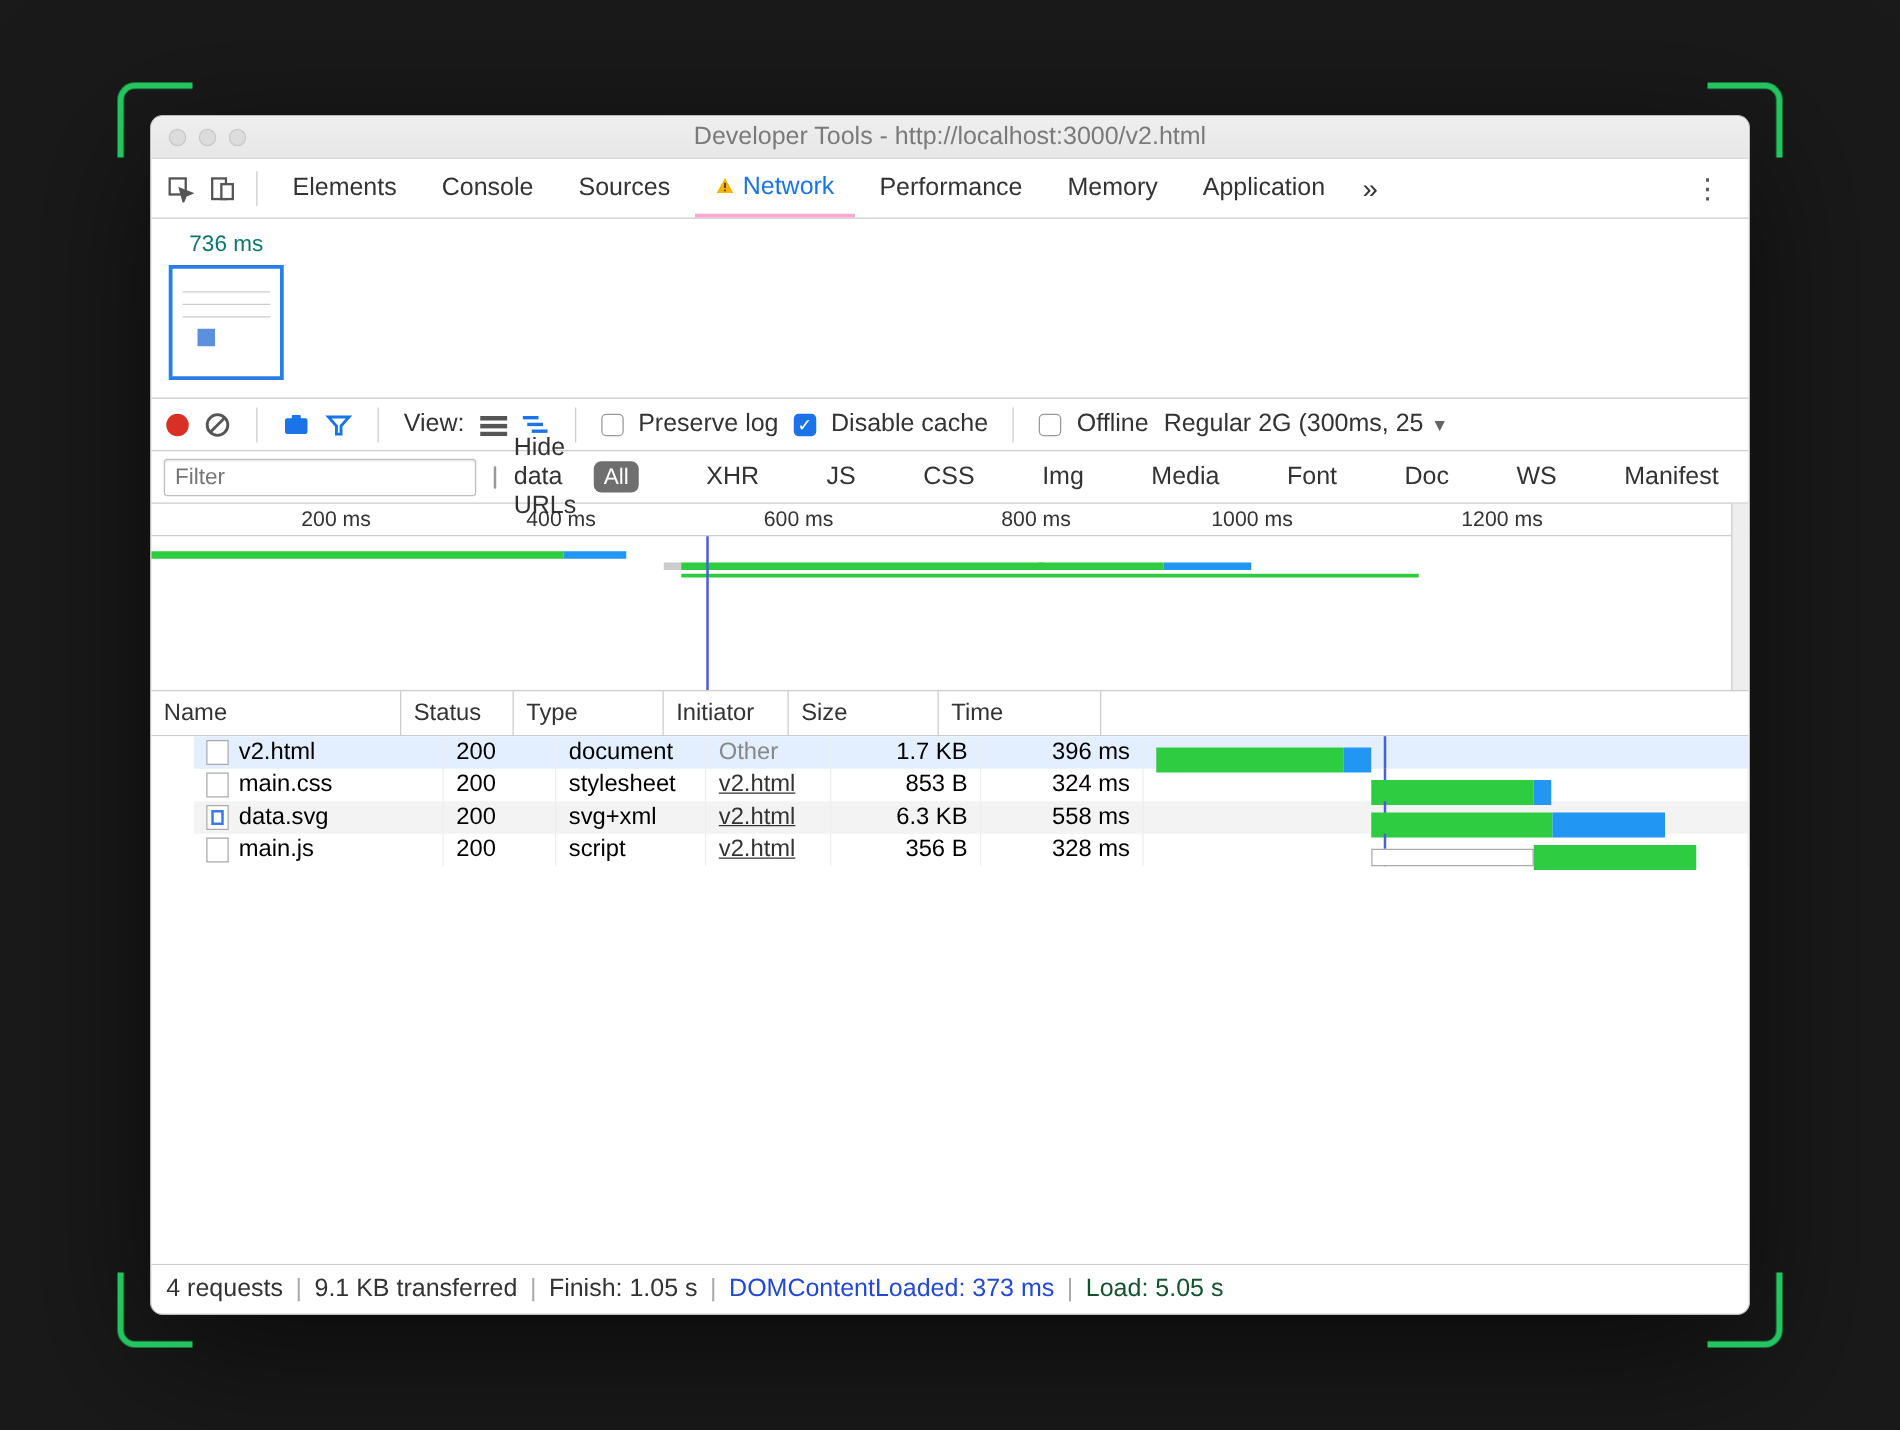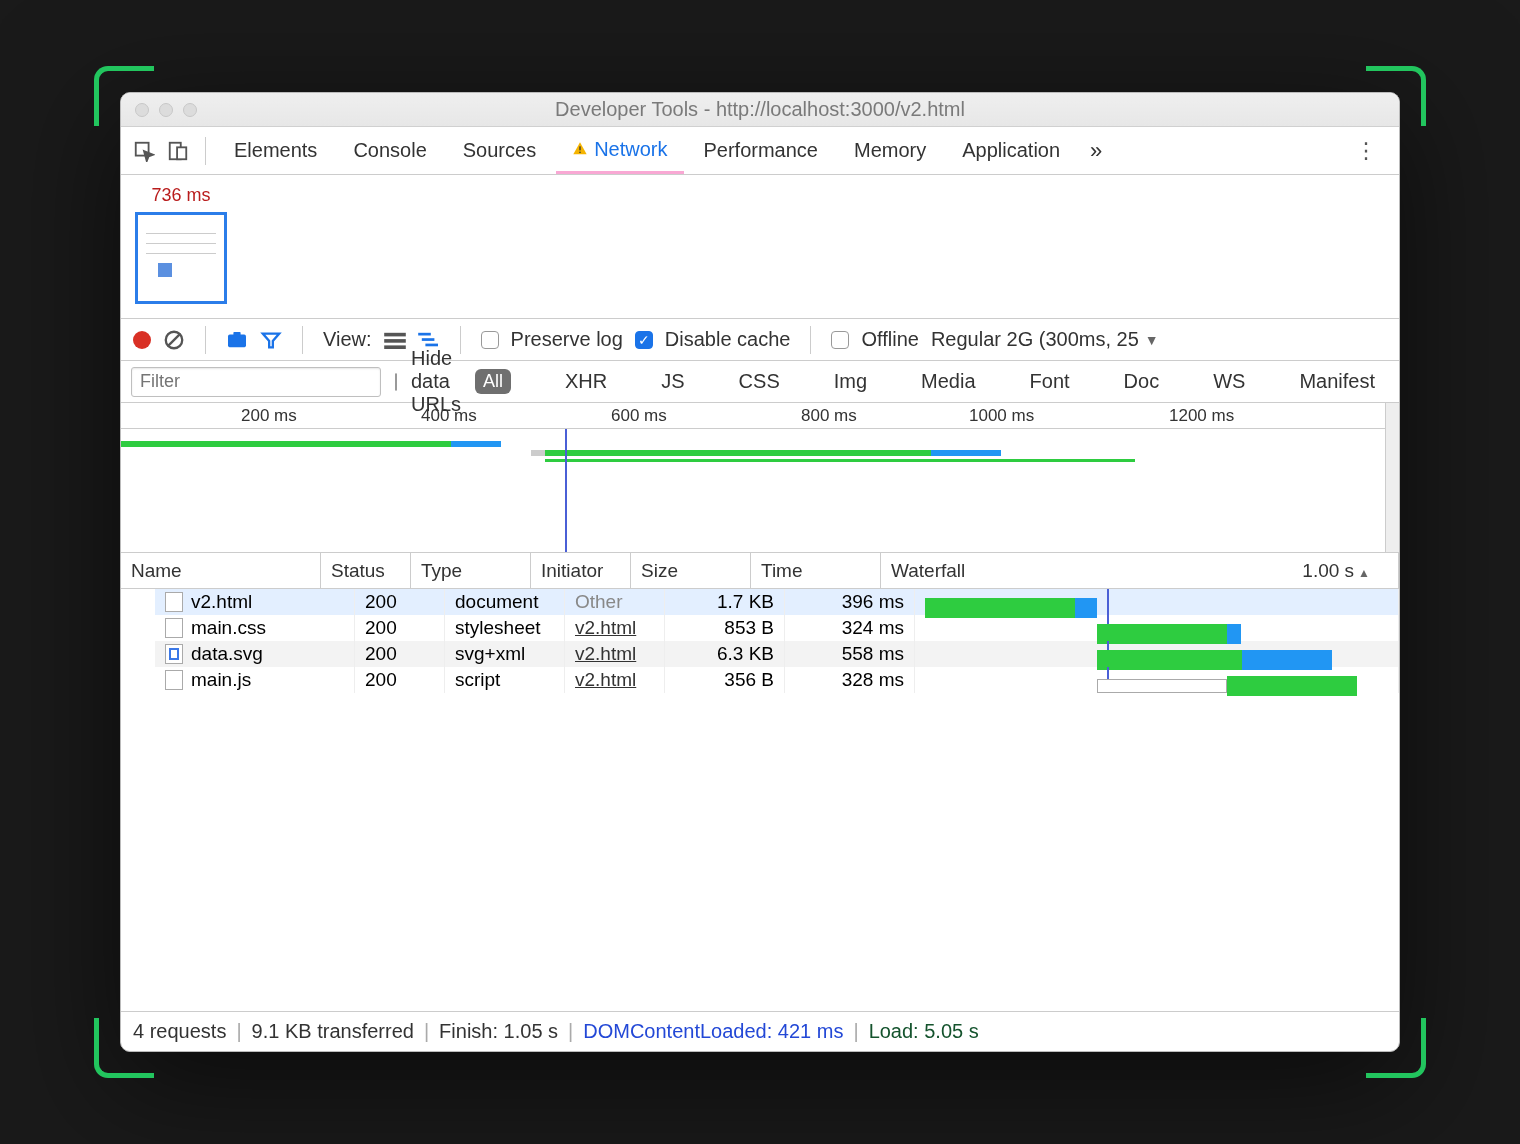--- a/index.html
+++ b/index.html
@@ -52,21 +52,21 @@
   }
   .tab-icon-btn { width:30px; height:30px; display:flex; align-items:center; justify-content:center; color:#555;}
   .tab { padding: 0 16px; height:100%; display:flex; align-items:center; color:#333; gap:6px; }
   .tab.active { color:#1a73e8; border-bottom:3px solid #f9a8d4; }
   .warn-icon { width:16px; height:16px; }
   .more { font-size: 22px; color:#333; padding: 0 10px; }
   .kebab { margin-left:auto; padding:0 14px; font-size:22px; color:#555; letter-spacing:0;}
   .divider-v { width:1px; height:28px; background:#ccc; margin:0 8px;}
   .filmstrip { display:flex; gap:16px; padding:10px 14px 14px; border-bottom:1px solid #ccc;}
   .frame { display:flex; flex-direction:column; align-items:center; gap:6px; }
-  .frame-label { font-size:18px; color:#b91c1c;}
+  .frame-label { font-size:18px; color:#0f766e;}
   .frame-thumb { width:92px; height:92px; border:3px solid #2b7de9; background:#fff; position:relative;}
   .thumb-line { position:absolute; left:8px; right:8px; height:1px; background:#ccc;}
   .thumb-box { position:absolute; width:14px; height:14px; background:#5b90e0;}
   .toolbar {
     height:42px; display:flex; align-items:center; padding:0 12px; gap:12px;
     font-size:20px; color:#333; border-bottom:1px solid #ccc;
   }
   .rec-dot{ width:18px;height:18px;border-radius:50%;background:#d93025;}
   .tool-icon{ width:22px;height:22px; display:flex;align-items:center;justify-content:center;color:#555;}
   .tool-icon.blue{ color:#1a73e8;}
@@ -295,24 +295,20 @@
         </div>
       <div class="th initiator">
           <span>Initiator</span>
         </div>
       <div class="th size">
           <span>Size</span>
         </div>
       <div class="th time">
           <span>Time</span>
         </div>
-      <div class="th waterfall">
-        <span>Waterfall</span>
-        <span><span>1.00 s</span><span class="sort-tri">▲</span></span>
-      </div>
     </div>
 
     <div class="table-body">
       <div class="row sel">
         <div class="td name">
             <span class="file-icon"></span>
             <span>v2.html</span>
           </div>
         <div class="td status">
             <span>200</span>
@@ -415,19 +411,19 @@
       </div>
     </div>
 
     <div class="statusbar">
       <span>4 requests</span>
       <span class="status-sep">|</span>
       <span>9.1 KB transferred</span>
       <span class="status-sep">|</span>
       <span>Finish: 1.05 s</span>
       <span class="status-sep">|</span>
-      <span class="dcl">DOMContentLoaded: 421 ms</span>
+      <span class="dcl">DOMContentLoaded: 373 ms</span>
       <span class="status-sep">|</span>
       <span class="load">Load: 5.05 s</span>
     </div>
 
   </div>
 </div>
 
 </body></html>

